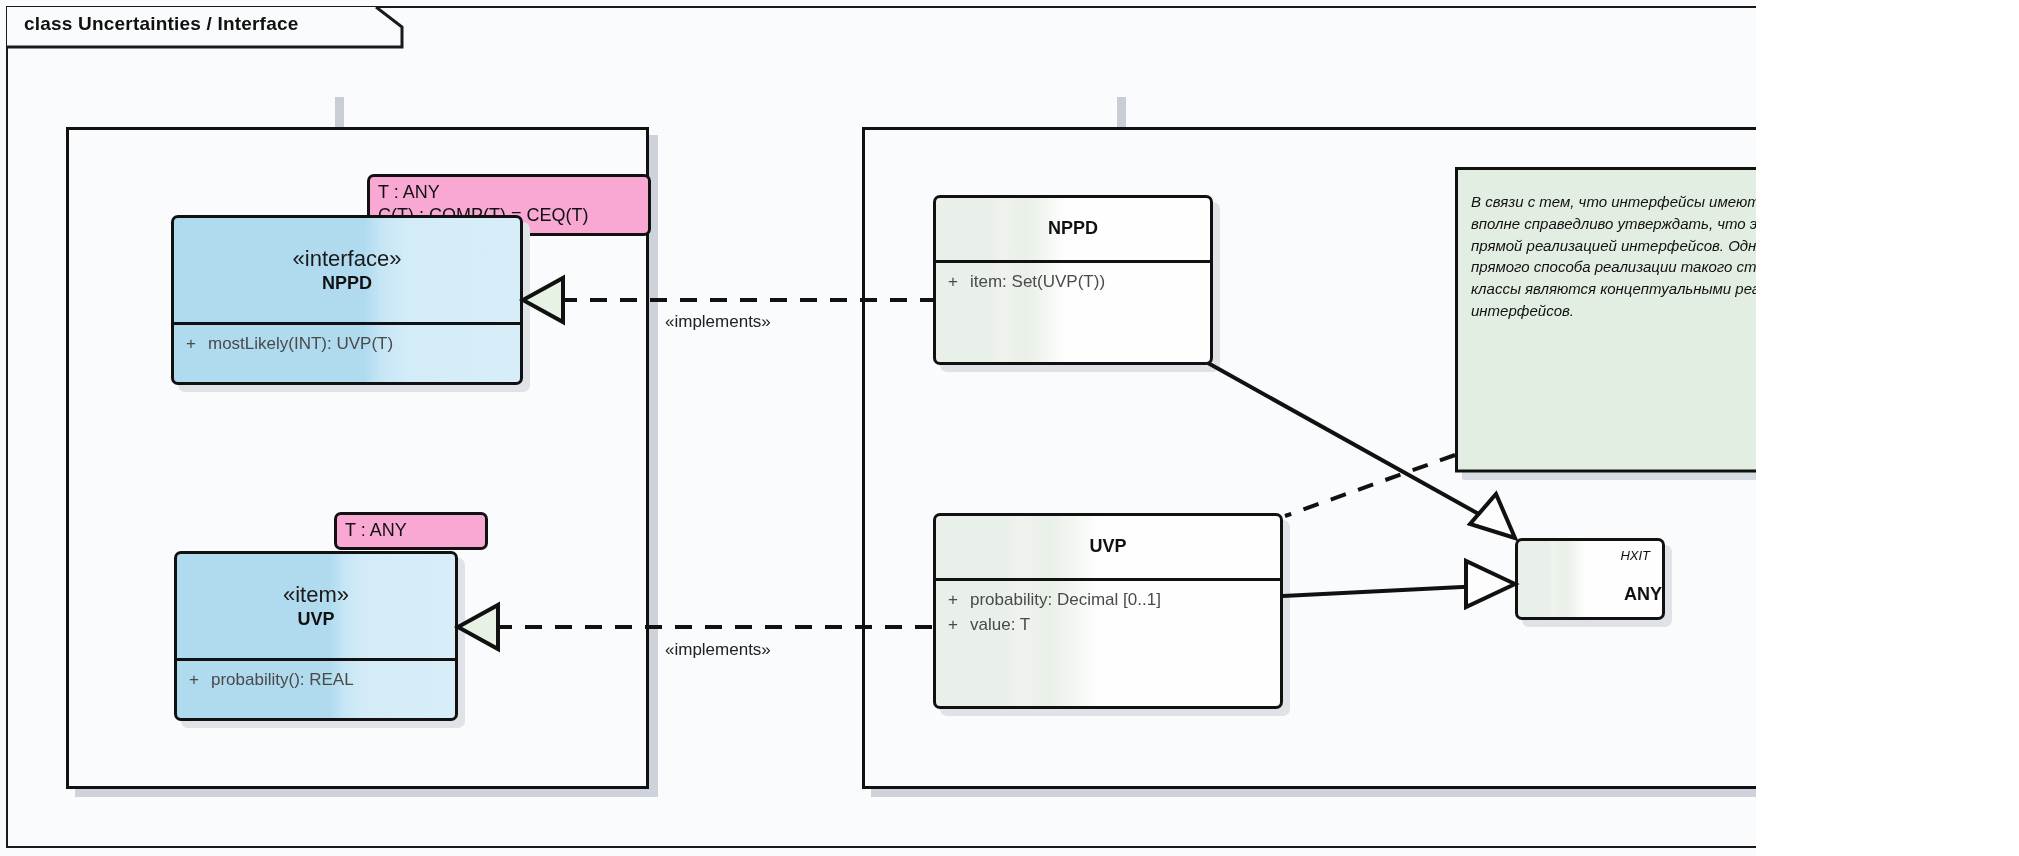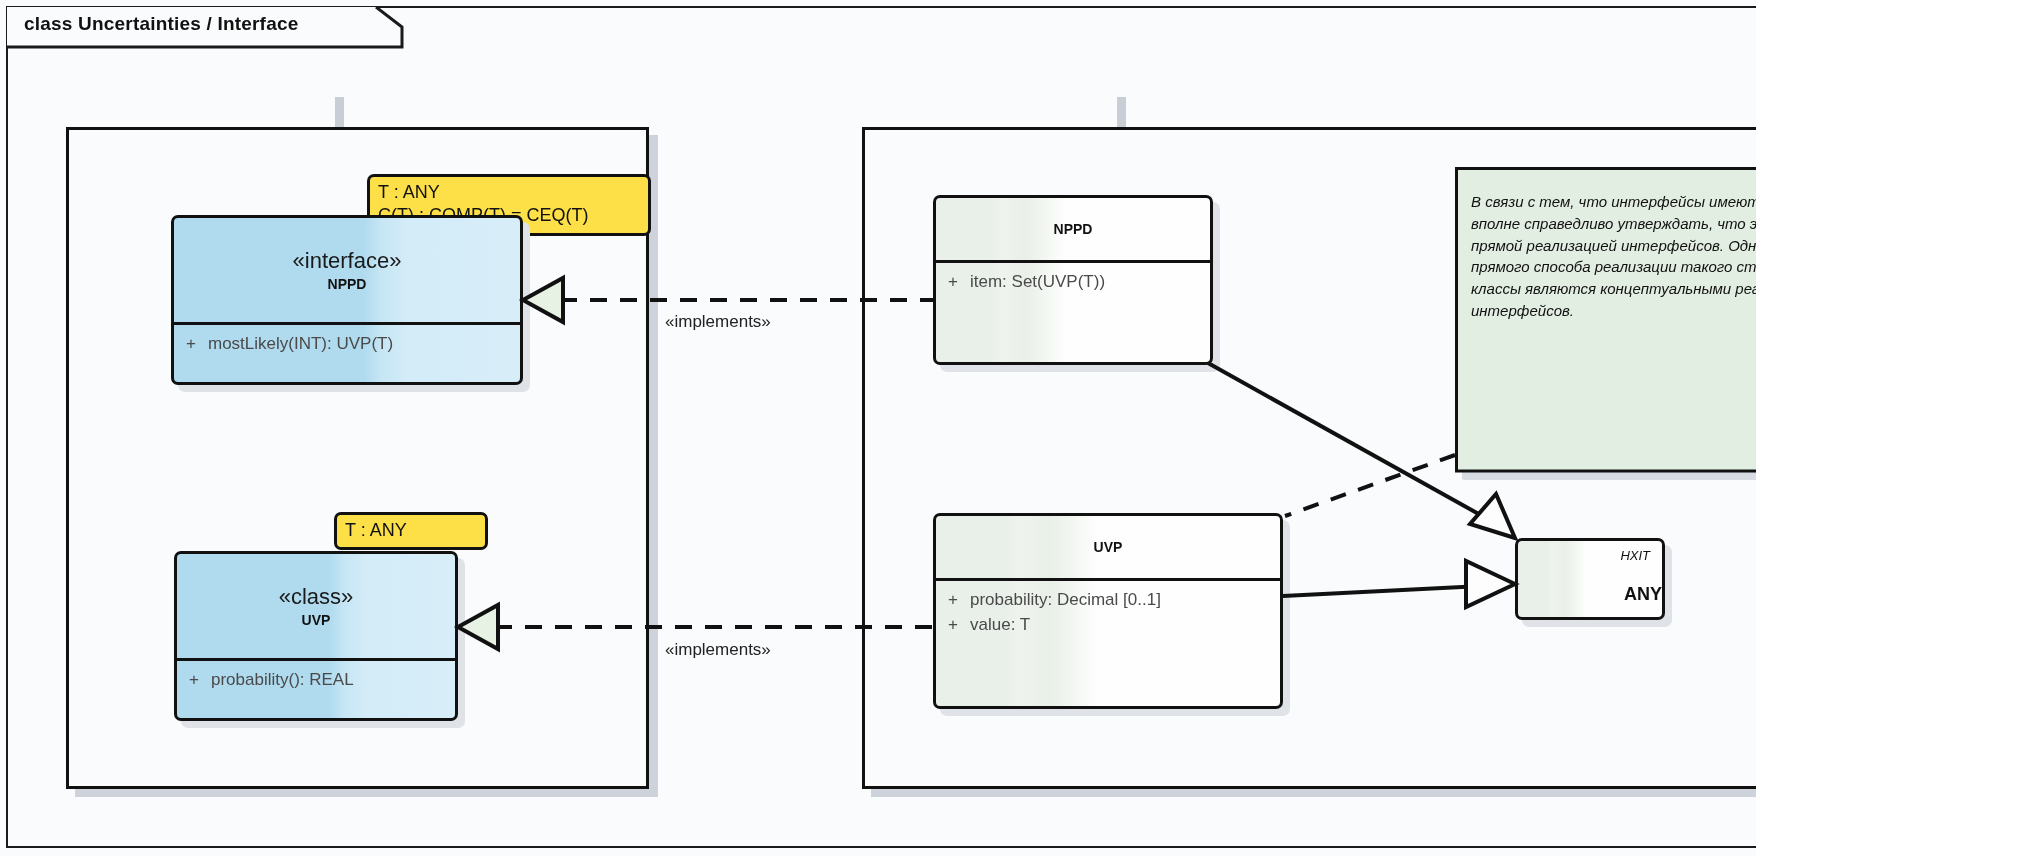--- a/index.html
+++ b/index.html
@@ -23,31 +23,31 @@
 
   
   .cls{position:absolute;border:3px solid #111;border-radius:7px;box-sizing:border-box;overflow:hidden;}
   .cls-shadow{position:absolute;border-radius:7px;background:#dfe3e8;}
   .cls.blue{background:#b3dcf0;
             background-image:linear-gradient(to right,#b0dbef 0%,#b0dbef 55%,#c6e6f5 60%,#d4ecf8 68%,#d7eef9 100%);}
   .cls.pale{background:#fcfdfc;
             background-image:linear-gradient(to right,#e9efe9 0%,#e9efe9 20%,#eff3ee 24%,#e9f0e8 33%,#f3f7f2 40%,#fdfefd 47%,#fdfefd 100%);}
   .cls-head{position:relative;display:flex;flex-direction:column;align-items:center;justify-content:center;}
   .cls-stereo{font-size:22px;color:#1a1a1a;line-height:1.25;}
-  .cls-name{font-size:14px;font-weight:bold;color:#111;line-height:1.3;}
+  .cls-name{font-size:18px;font-weight:bold;color:#111;line-height:1.3;}
   .cls-name.plain{font-weight:bold;}
   .cls-divider{height:0;border-top:3px solid #111;}
   .cls-attrs{padding:7px 0 0 0;}
   .attr{display:flex;font-size:17px;color:#4a4a4a;line-height:1.45;white-space:nowrap;}
   .attr .vis{width:34px;text-align:center;flex:0 0 34px;}
   .cls-tagged{position:absolute;right:12px;top:7px;font-size:13px;font-style:italic;color:#111;}
   .cls-center-name{position:absolute;left:0;right:0;text-align:right;font-size:18px;font-weight:bold;color:#111;}
 
   
-  .tparam{position:absolute;border:3px solid #111;border-radius:7px;background:#fde047;box-sizing:border-box;
+  .tparam{position:absolute;border:3px solid #111;border-radius:7px;background:#f9a8d4;box-sizing:border-box;
           padding:4px 8px 5px 8px;line-height:1.3;}
   .tparam div{font-size:18px;color:#111;white-space:nowrap;}
 
   
   .note{position:absolute;box-sizing:border-box;}
   .note svg{position:absolute;left:0;top:0;}
   .note-shadow{position:absolute;background:#d6dce1;}
   .note-text{position:absolute;left:16px;top:24px;right:14px;font-size:15px;color:#111;line-height:1.455;white-space:pre-line;font-style:italic;}
 
   
@@ -96,21 +96,21 @@
     </div>
   </div>
 
   <div class="tparam" style="left:334px;top:512px;width:154px;">
     <div>T : ANY</div>
   </div>
 
   <div class="cls-shadow" style="left:181px;top:558px;width:284px;height:170px;"></div>
   <div class="cls blue" style="left:174px;top:551px;width:284px;height:170px;">
     <div class="cls-head" style="height:104px;">
-      <div class="cls-stereo">«class»</div>
+      <div class="cls-stereo">«item»</div>
       <div class="cls-name">UVP</div>
     </div>
     <div class="cls-divider"></div>
     <div class="cls-attrs">
       <div class="attr">
         <span class="vis">+</span>
         <span>probability(): REAL</span>
       </div>
     </div>
   </div>

